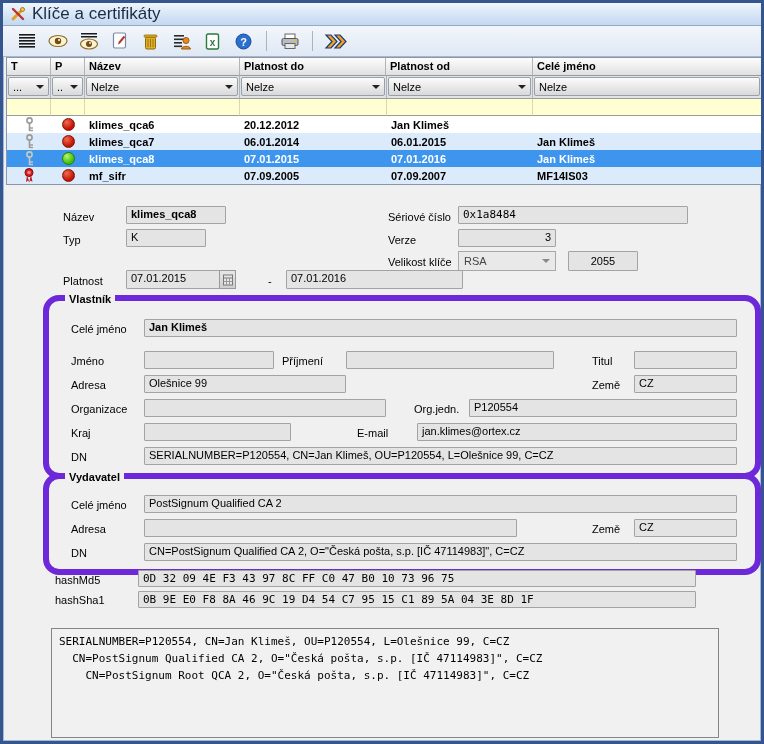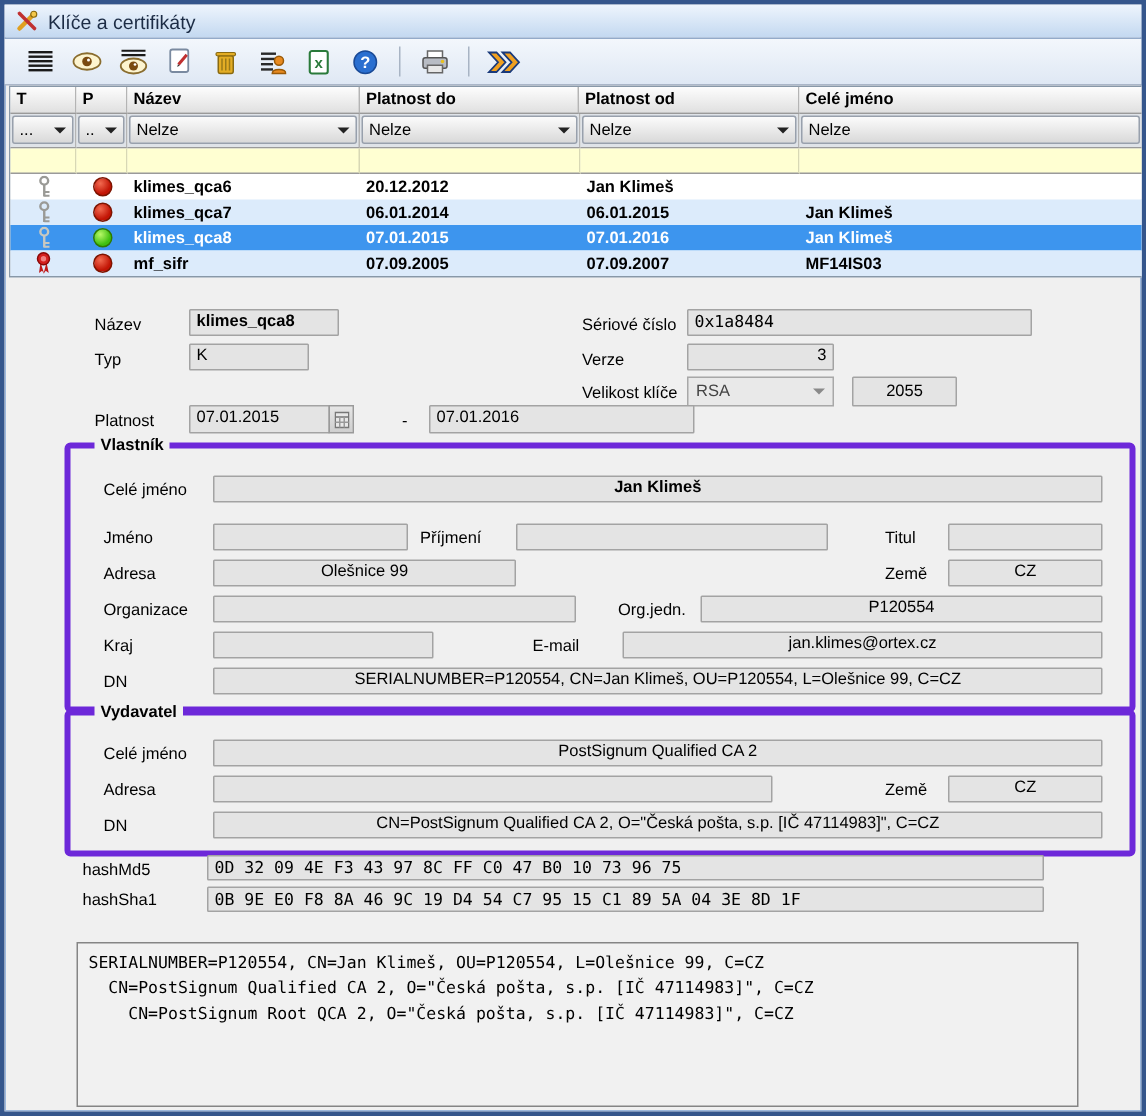--- a/index.html
+++ b/index.html
@@ -5,21 +5,21 @@
   html,body{margin:0;padding:0;background:#9aa8bc;}
   #window{
     position:relative;width:764px;height:744px;box-sizing:border-box;
     border:3px solid #35568c;background:#f0f0f0;
     font-family:"Liberation Sans",sans-serif;font-size:11px;color:#000;
     box-shadow:inset 0 0 0 1px #9db8dc;overflow:hidden;
   }
   
   .titlebar{height:22px;background:linear-gradient(#eef5fd,#c3d8f0);
     display:flex;align-items:center;gap:6px;padding:0 7px;
-    border-bottom:1px solid #93aac9;font-size:13px;color:#1c2c45;}
+    border-bottom:1px solid #93aac9;font-size:17px;color:#1c2c45;}
   
   .toolbar{height:30px;background:linear-gradient(#f3f7fc,#dfe8f4);
     border-bottom:1px solid #aab6c8;display:flex;align-items:center;padding:0 10px;gap:4px;}
   .tbtn{width:27px;height:25px;border:none;background:transparent;display:flex;
     align-items:center;justify-content:center;padding:0;cursor:pointer;}
   .tsep{width:1px;height:20px;background:#a8b4c4;margin:0 5px;}
   
   .grid{position:absolute;top:54px;left:3px;width:755px;border:1px solid #8898a8;background:#fff;}
   .trow{display:flex;}
   .c0{width:44px;}.c1{width:34px;}.c2{width:155px;}.c3{width:147px;}.c4{width:146px;}.c5{flex:1;}
@@ -46,21 +46,21 @@
   .dot.green{background:radial-gradient(circle at 35% 30%,#b8f868,#3fbf0f 65%);border:1px solid #2f7a00;}
   
   .lbl{position:absolute;white-space:nowrap;color:#000;}
   .inp{position:absolute;box-sizing:border-box;height:18px;background:#e4e4e4;
     border:1px solid #a3a3a3;border-radius:1px;padding:1px 4px 0;font-size:11px;
     font-family:"Liberation Sans",sans-serif;overflow:hidden;white-space:nowrap;color:#000;}
   .inp.bold{font-weight:bold;}
   .inp.mono{font-family:"DejaVu Sans Mono","Liberation Mono",monospace;}
   .inp.right{text-align:right;}
   .inp.center{text-align:center;}
-  .groupbox{position:absolute;border:4px solid #6d28d9;border-radius:4px;text-align:center;}
+  .groupbox{position:absolute;border:6px solid #6d28d9;border-radius:16px;}
   .legend{position:absolute;top:-8px;left:16px;background:#f0f0f0;padding:0 4px;font-weight:bold;}
   .calbtn{position:absolute;box-sizing:border-box;width:17px;height:19px;
     background:linear-gradient(#e6e6e6,#cfcfcf);border:1px solid #9a9a9a;
     display:flex;align-items:center;justify-content:center;padding:0;cursor:pointer;}
   .ccombo{position:absolute;box-sizing:border-box;height:20px;background:#e9e9e9;
     border:1px solid #a8a8a8;display:flex;align-items:center;justify-content:space-between;
     padding:0 5px;color:#444;cursor:default;}
   .ccombo .arrow{border-top-color:#8a8a8a;}
   .chainbox{position:absolute;box-sizing:border-box;background:#f1f1f1;border:1px solid #858585;
     font-family:"DejaVu Sans Mono","Liberation Mono",monospace;font-size:11px;line-height:17px;

